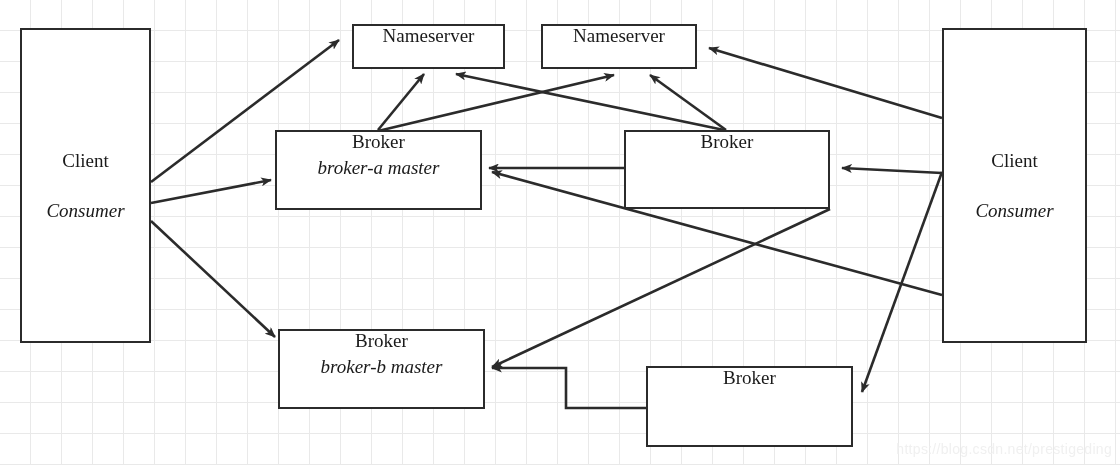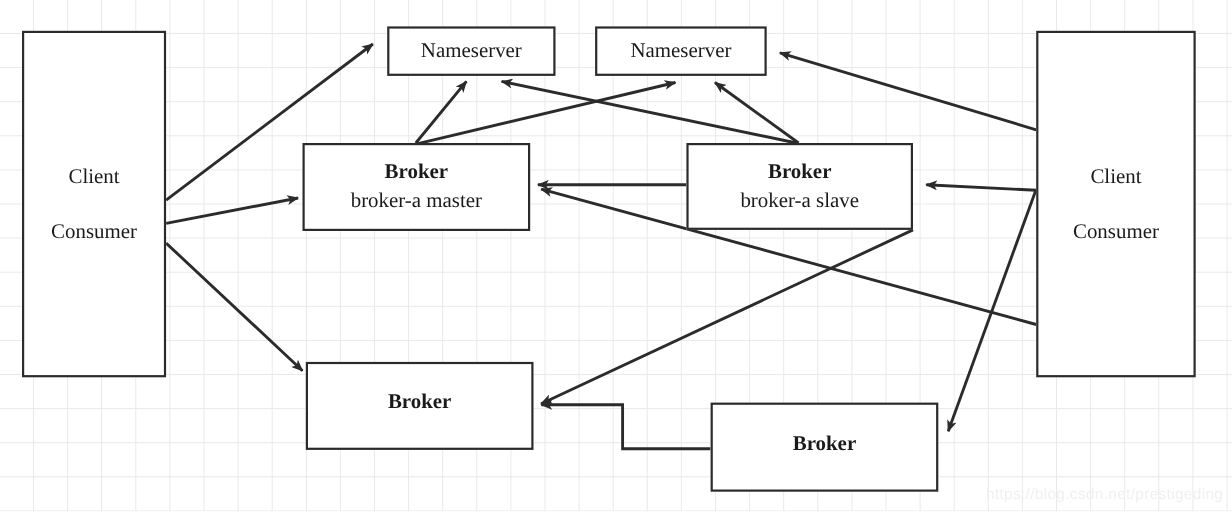--- a/index.html
+++ b/index.html
@@ -27,31 +27,30 @@
     height: 465px;
   }
   .node {
     position: absolute;
     box-sizing: border-box;
     background: #ffffff;
     border: 2px solid #2b2b2b;
     display: flex;
     flex-direction: column;
     align-items: center;
-    justify-content: center;
     color: #1a1a1a;
     font-size: 19px;
     line-height: 1.05;
     z-index: 5;
   }
   .node .line1 { display: block; }
-  .node .line2 { display: block; }
+  .node .line2 { display: block; font-style: italic; }
   .node.tall { justify-content: center; }
   .node.tall .line1 { margin-bottom: 30px; }
-  .node.wide .line1 { margin-bottom: 6px; font-weight: bold; }
+  .node.wide .line1 { margin-bottom: 6px; }
   .watermark {
     position: absolute;
     right: 8px;
     bottom: 8px;
     font-family: "Liberation Sans", sans-serif;
     font-size: 14px;
     color: #f0f0f0;
     letter-spacing: 0.3px;
     z-index: 2;
     user-select: none;
@@ -113,25 +112,25 @@
     <span class="line1">Nameserver</span>
   </div>
 
   <div class="node wide" style="left:275px; top:130px; width:207px; height:80px;">
     <span class="line1">Broker</span>
     <span class="line2">broker-a master</span>
   </div>
 
   <div class="node wide" style="left:624px; top:130px; width:206px; height:79px;">
     <span class="line1">Broker</span>
-    <span class="line2">broker-a slave</span>
   </div>
 
   <div class="node wide" style="left:278px; top:329px; width:207px; height:80px;">
     <span class="line1">Broker</span>
+    <span class="line2">broker-b master</span>
   </div>
 
   <div class="node wide" style="left:646px; top:366px; width:207px; height:81px;">
     <span class="line1">Broker</span>
   </div>
 
   <div class="node tall" style="left:942px; top:28px; width:145px; height:315px;">
     <span class="line1">Client</span>
     <span class="line2">Consumer</span>
   </div>

